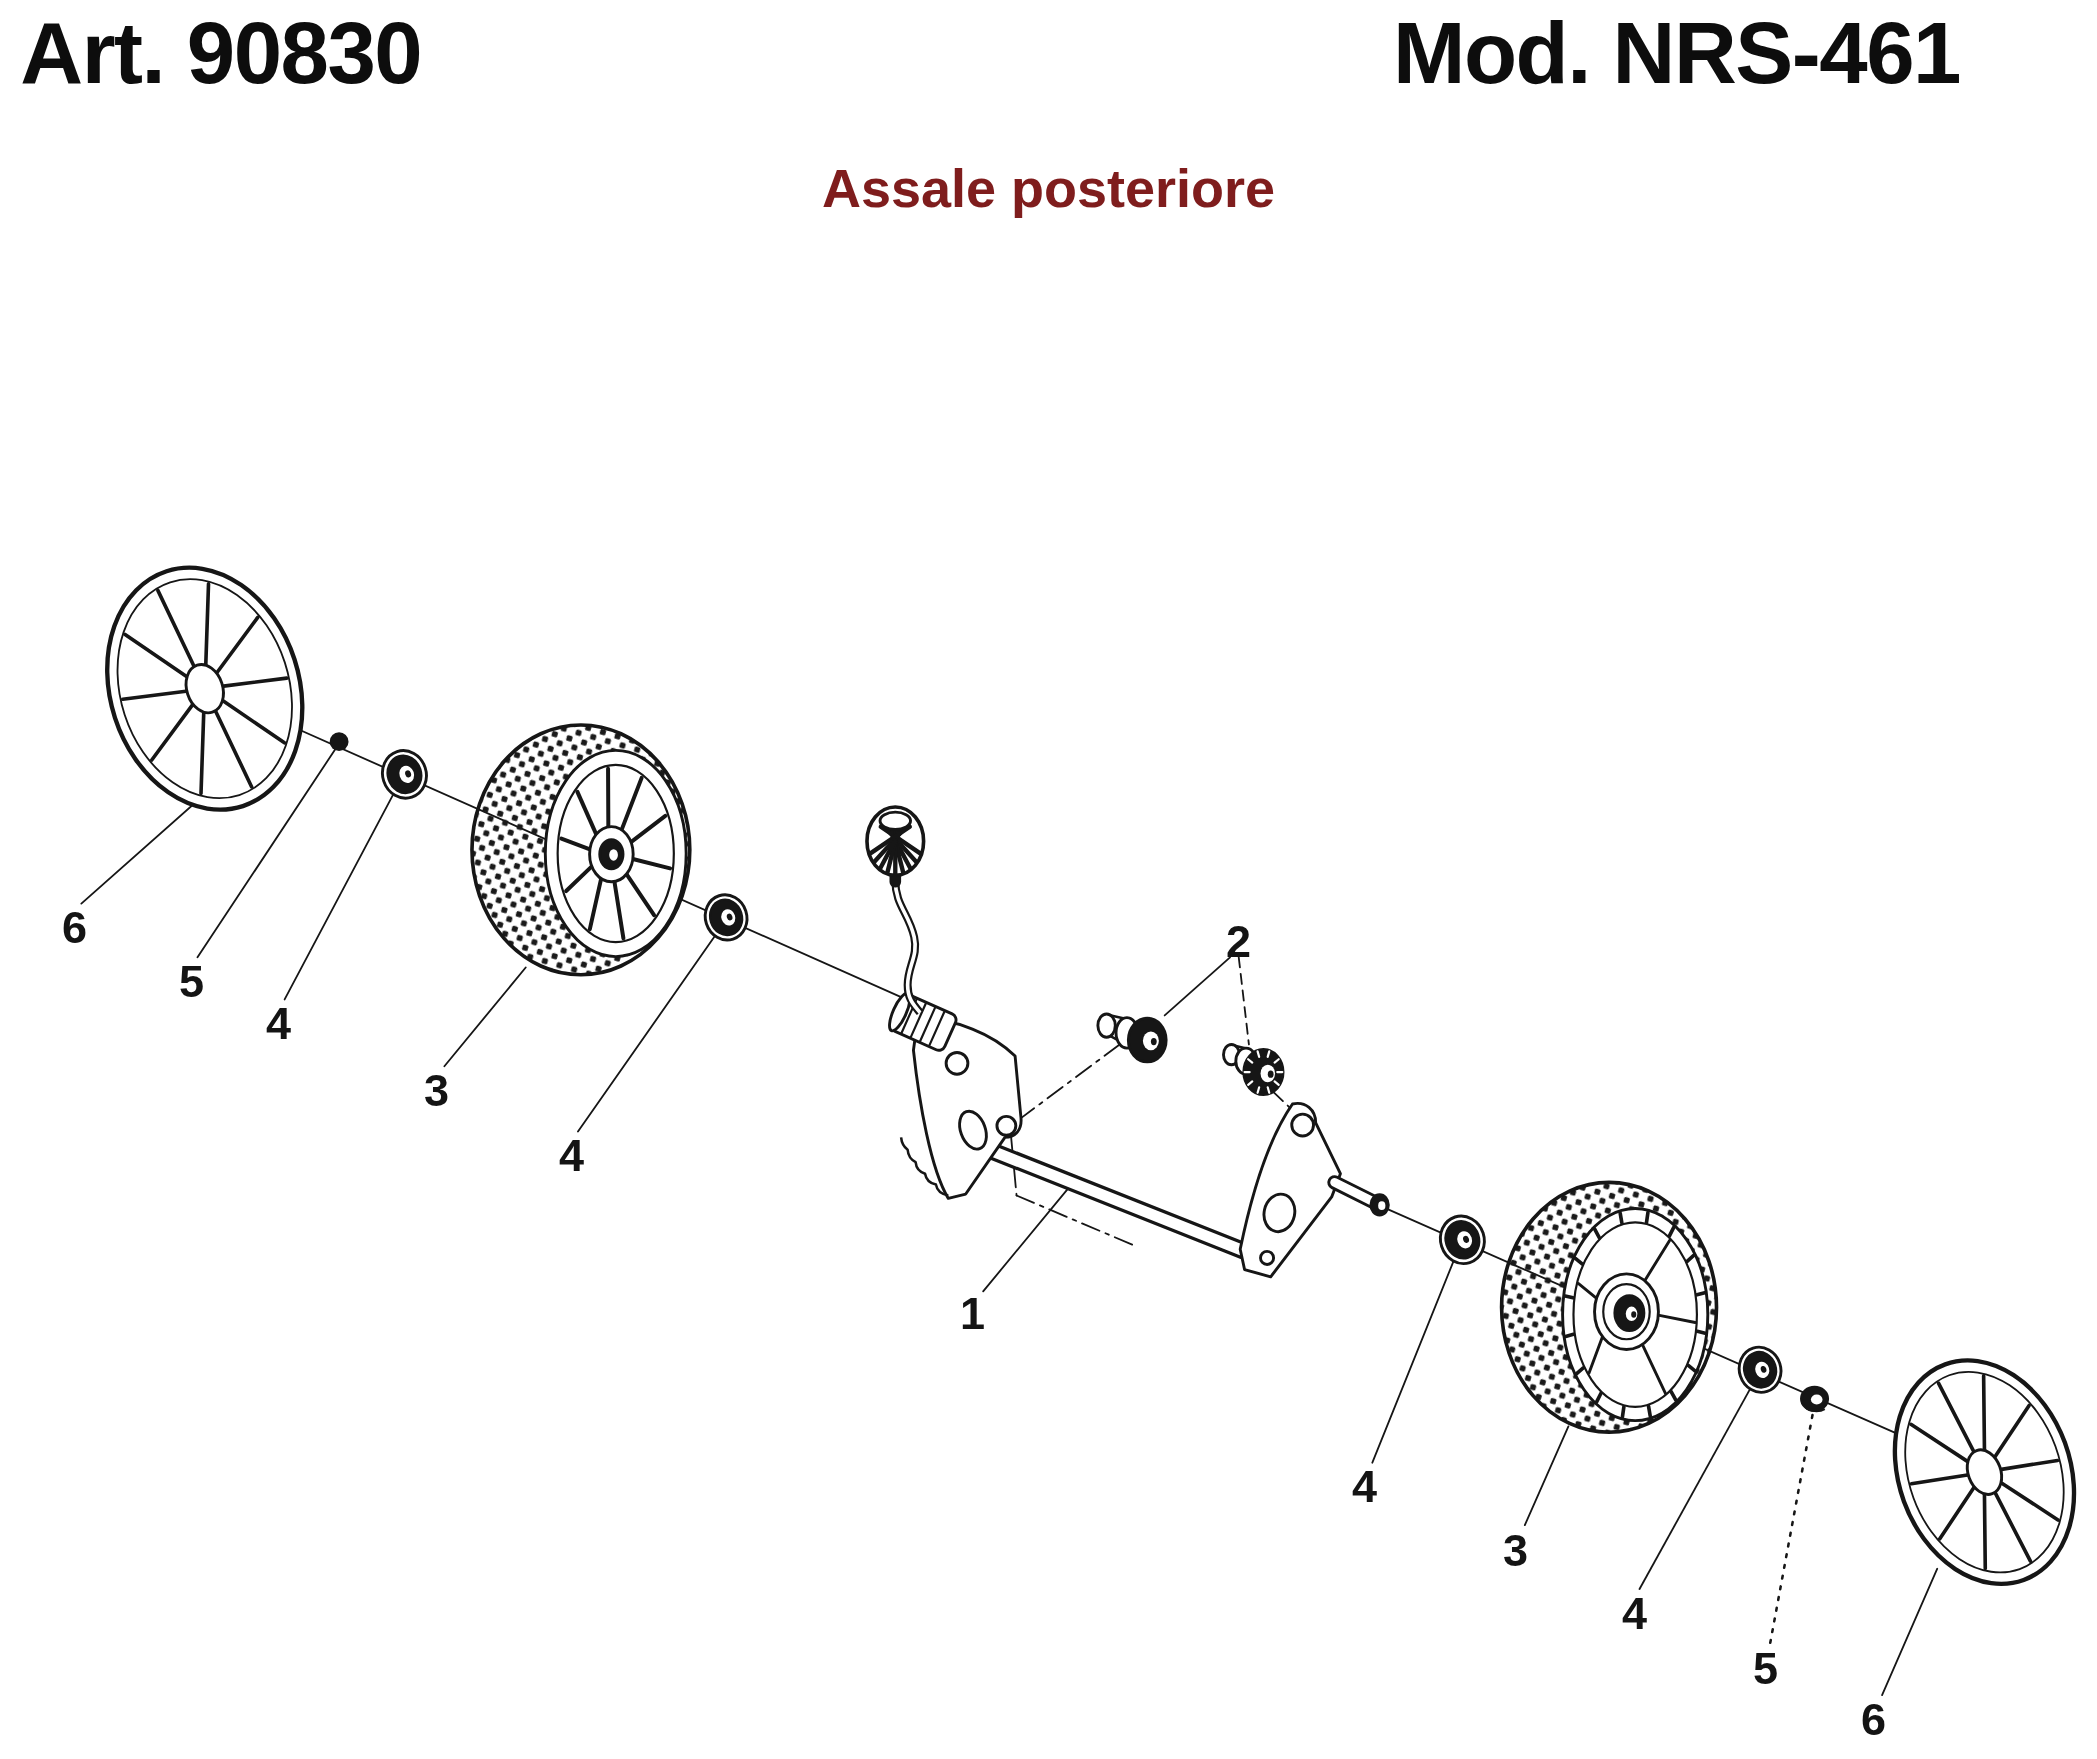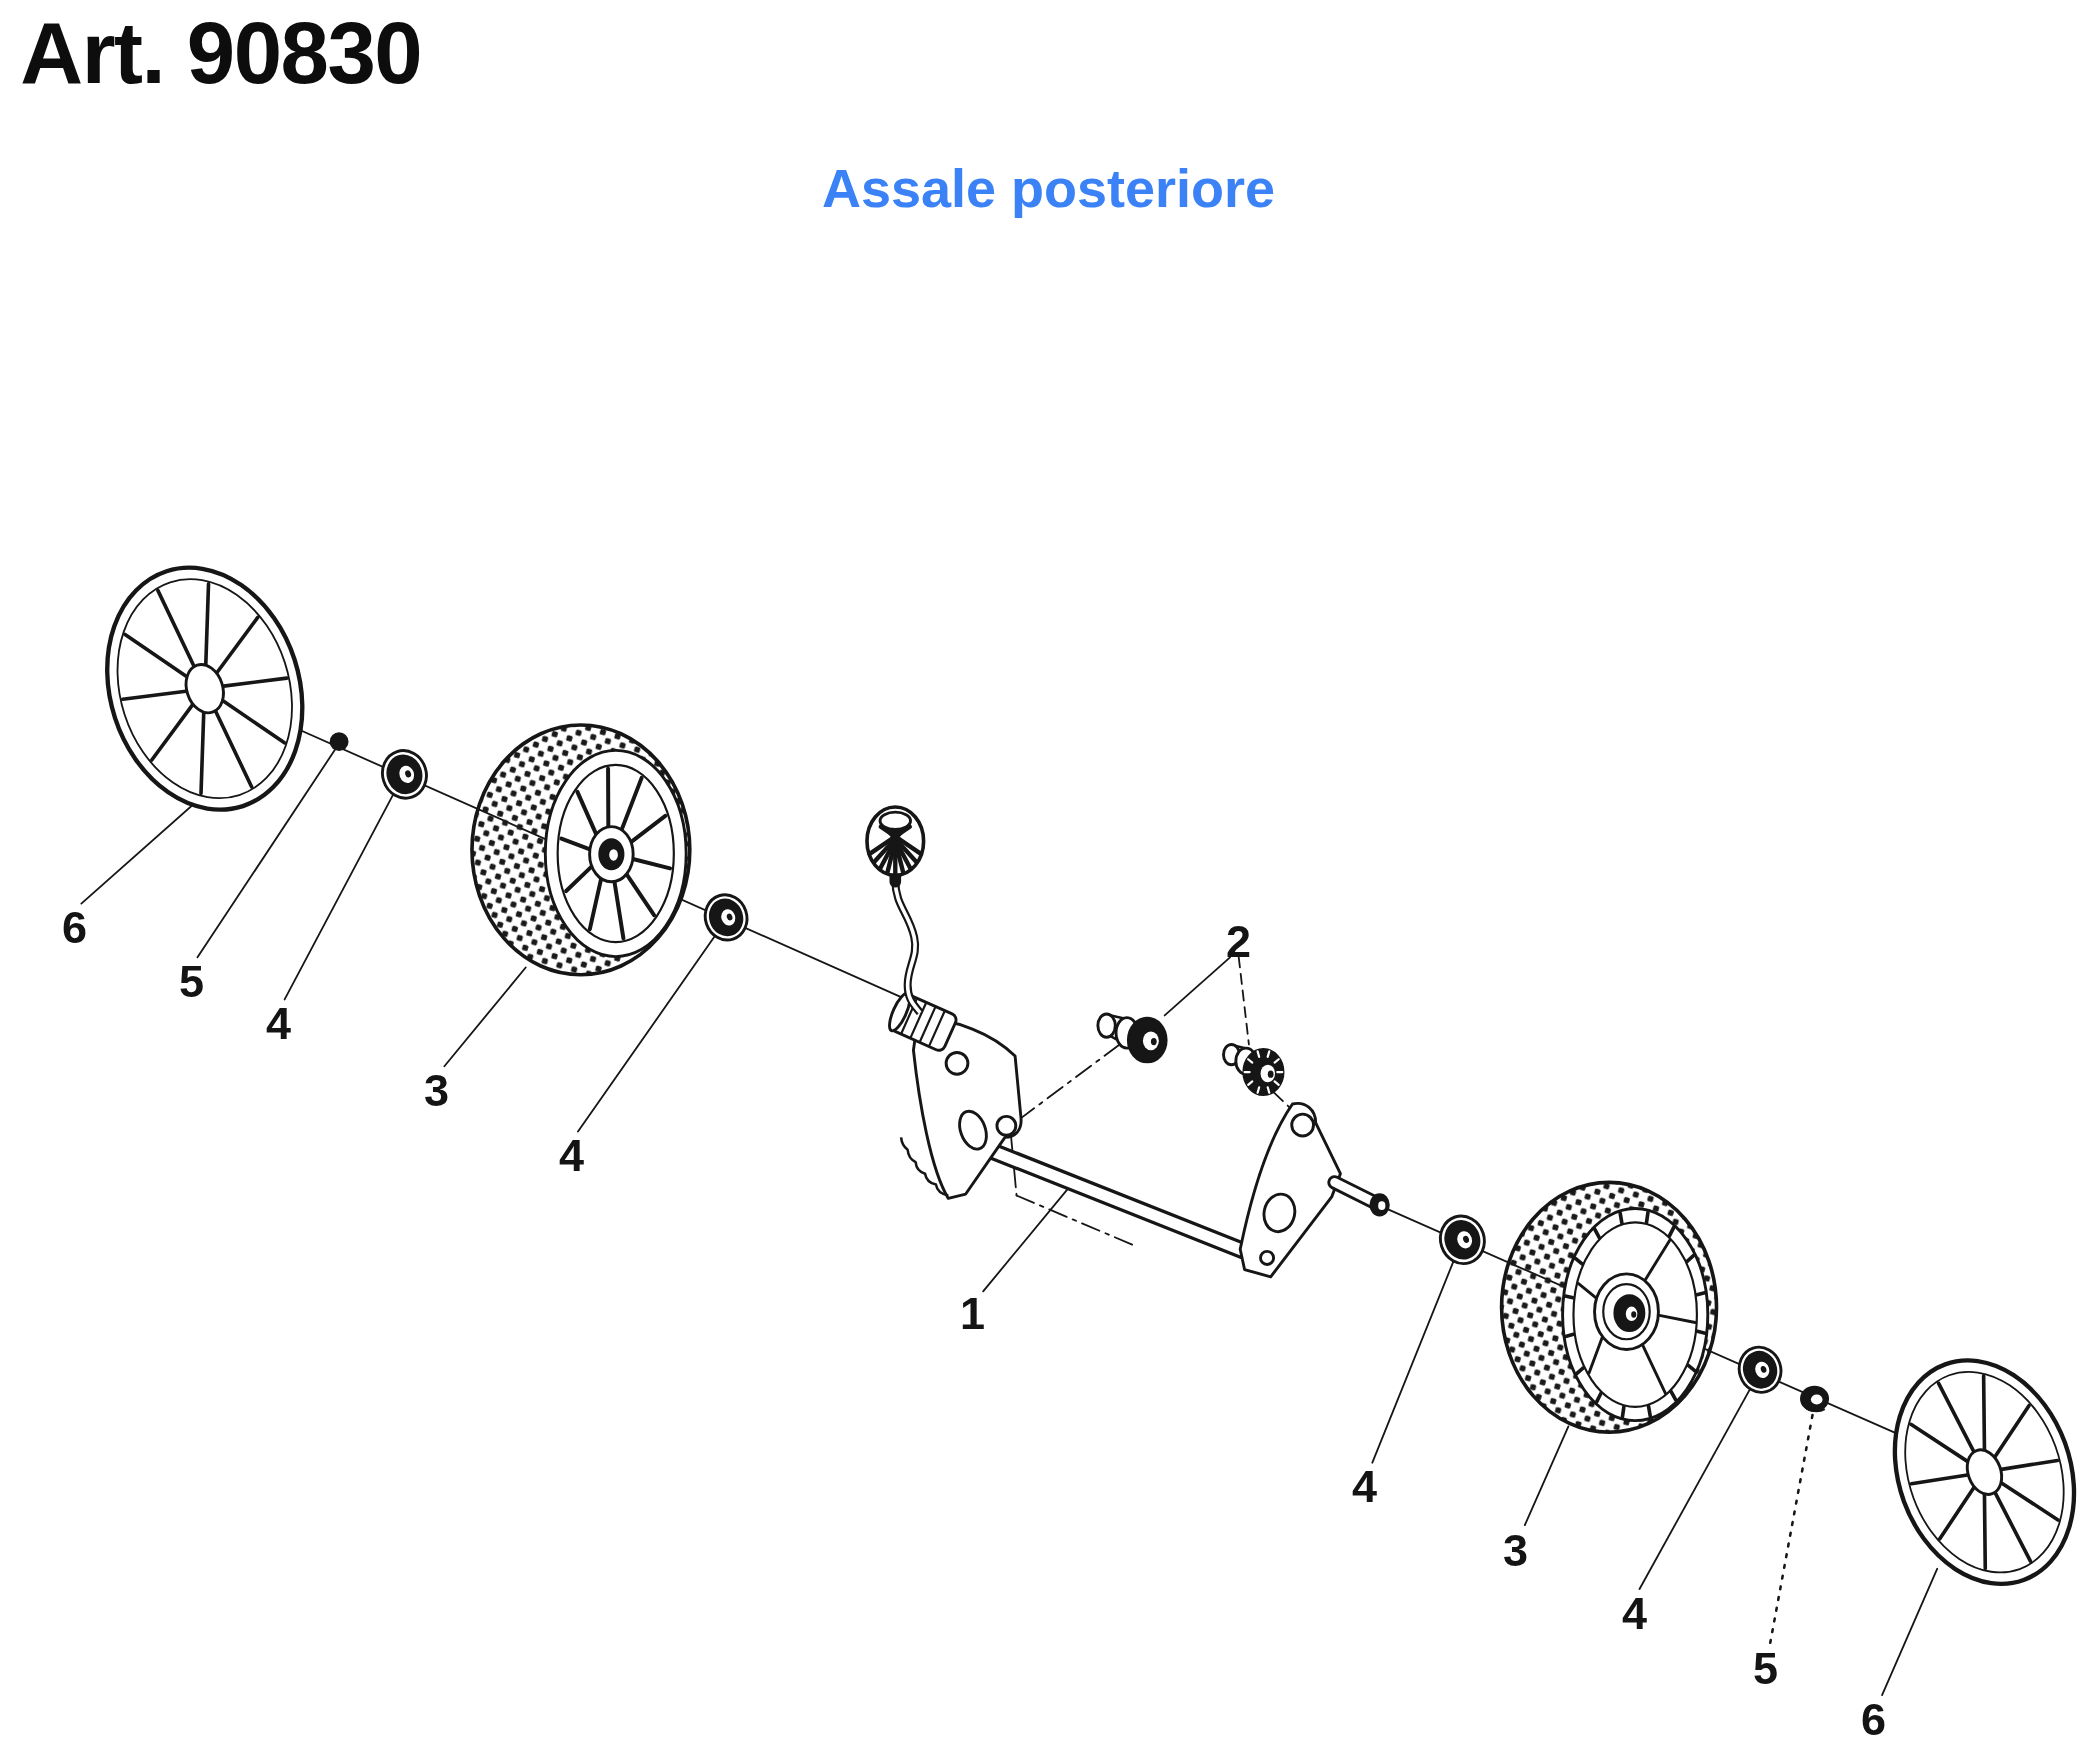--- a/index.html
+++ b/index.html
@@ -14,34 +14,35 @@
   .hdr{
     position:absolute;top:2.9px;
     font-weight:700;font-size:87px;letter-spacing:-1.5px;
     white-space:nowrap;color:#0d0d0d;
   }
   #h-art{left:20.3px;}
   #h-prod{left:659px;}
   #h-mod{left:1393px;}
   .subtitle{
     position:absolute;top:157px;left:0;width:2097px;
-    text-align:center;font-weight:700;font-size:54px;color:#3b82f6;
+    text-align:center;font-weight:700;font-size:54px;color:#7f1d1d;
   }
   #diagram{position:absolute;left:0;top:0;}
   .co{
     position:absolute;
     font-weight:700;font-size:45px;line-height:1;color:#141414;
   }
 </style>
 </head>
 <body>
 
 <div class="canvas">
 
   <div class="hdr" id="h-art">Art. 90830</div>
+  <div class="hdr" id="h-mod">Mod. NRS-461</div>
   <div class="subtitle">Assale posteriore</div>
 
   <svg id="diagram" width="2097" height="1760" viewBox="0 0 2888 2423">
     <defs>
       <pattern id="knurl" width="21" height="21" patternUnits="userSpaceOnUse" patternTransform="rotate(16)">
         <rect x="1" y="1" width="8" height="8" rx="2" fill="#1a1a1a"></rect>
         <rect x="11" y="11" width="8" height="8" rx="2" fill="#1a1a1a"></rect>
       </pattern>
     </defs>
   <line x1="375" y1="988" x2="1248" y2="1376" stroke="#161616" stroke-width="2.5" stroke-linecap="round"></line>

